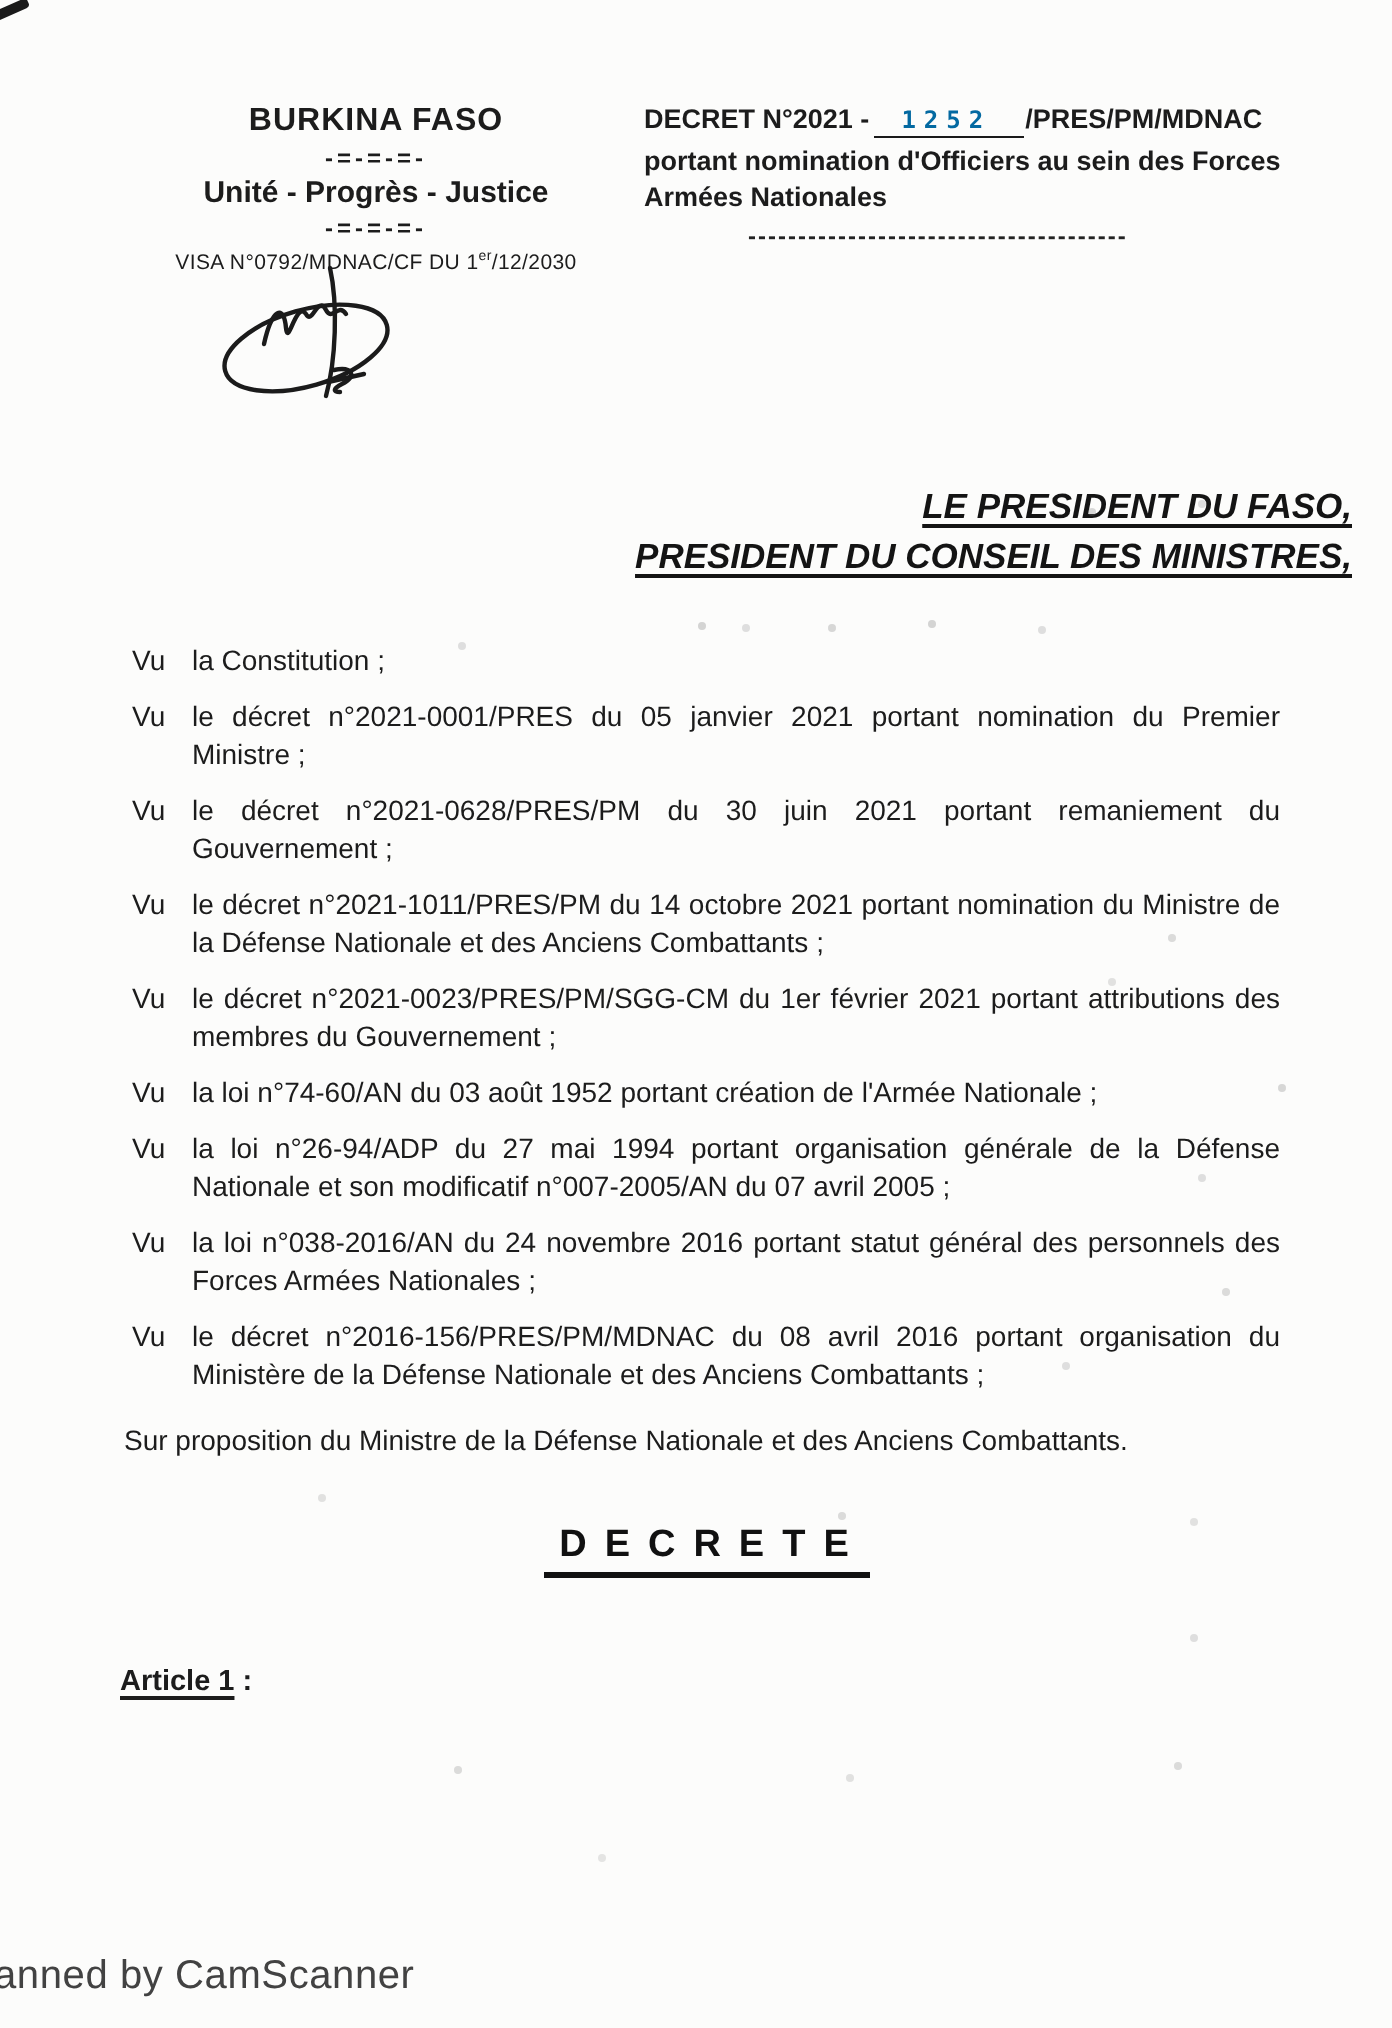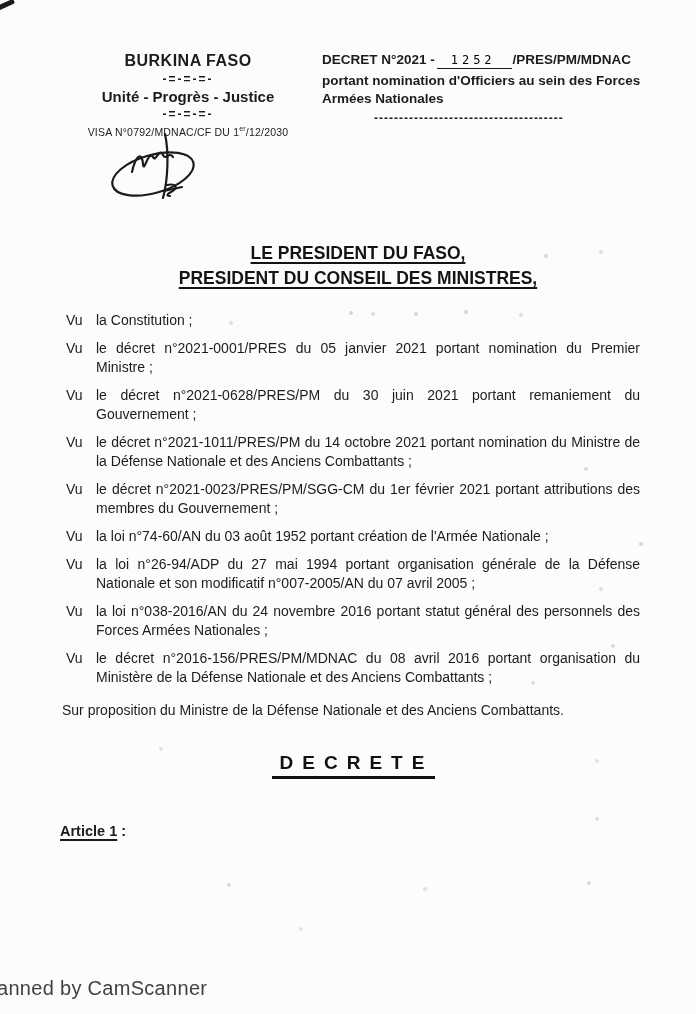--- a/index.html
+++ b/index.html
@@ -54,33 +54,33 @@
   .country { font-size: 16px; font-weight: bold; letter-spacing: .5px; }
   .divider { font-size: 12px; font-weight: bold; letter-spacing: 2px; margin-top: 2px; }
   .motto { font-size: 15px; font-weight: bold; margin-top: 2px; }
   .visa-line { font-size: 10.5px; margin-top: 4px; white-space: nowrap; letter-spacing: .2px; }
   .visa-line sup { font-size: 7px; }
   .signature { display: block; margin: -8px 0 0 46px; }
 
   .header-right { margin-left: 8px; width: 352px; }
   .decree-line { font-weight: bold; font-size: 13.5px; white-space: nowrap; }
   .decree-number {
-    font-family: "DejaVu Sans Mono", monospace; font-weight: normal;
-    font-size: 12px; letter-spacing: 4px; color: #000000;
+    font-family: "DejaVu Sans Mono", monospace; font-weight: bold;
+    font-size: 12px; letter-spacing: 4px; color: #0369a1;
     border-bottom: 1.6px solid #1a1a1a;
     padding: 0 16px 1px 14px; display: inline-block;
     margin: 0 1px 0 2px;
   }
   .subject { font-weight: bold; font-size: 13.5px; line-height: 18px; margin-top: 3px; }
   .dashes { font-weight: bold; letter-spacing: 1px; margin: 3px 0 0 52px; font-size: 12px; color: #222; }
 
   
   .title {
-    text-align: center; font-size: 17.5px; line-height: 25px;
-    margin: 36px 20px 20px 40px; font-weight: bold; color: #141414;
+    text-align: right; font-size: 17.5px; line-height: 25px;
+    margin: 36px 20px 30px 40px; font-weight: bold; color: #141414; font-style: italic;
   }
   .u {
     text-decoration: underline;
     text-decoration-thickness: 2px;
     text-underline-offset: 3px;
   }
 
   
   .visas { padding: 0 56px 0 66px; }
   .visa-item { display: flex; margin-bottom: 9px; font-size: 14px; line-height: 19px; }

